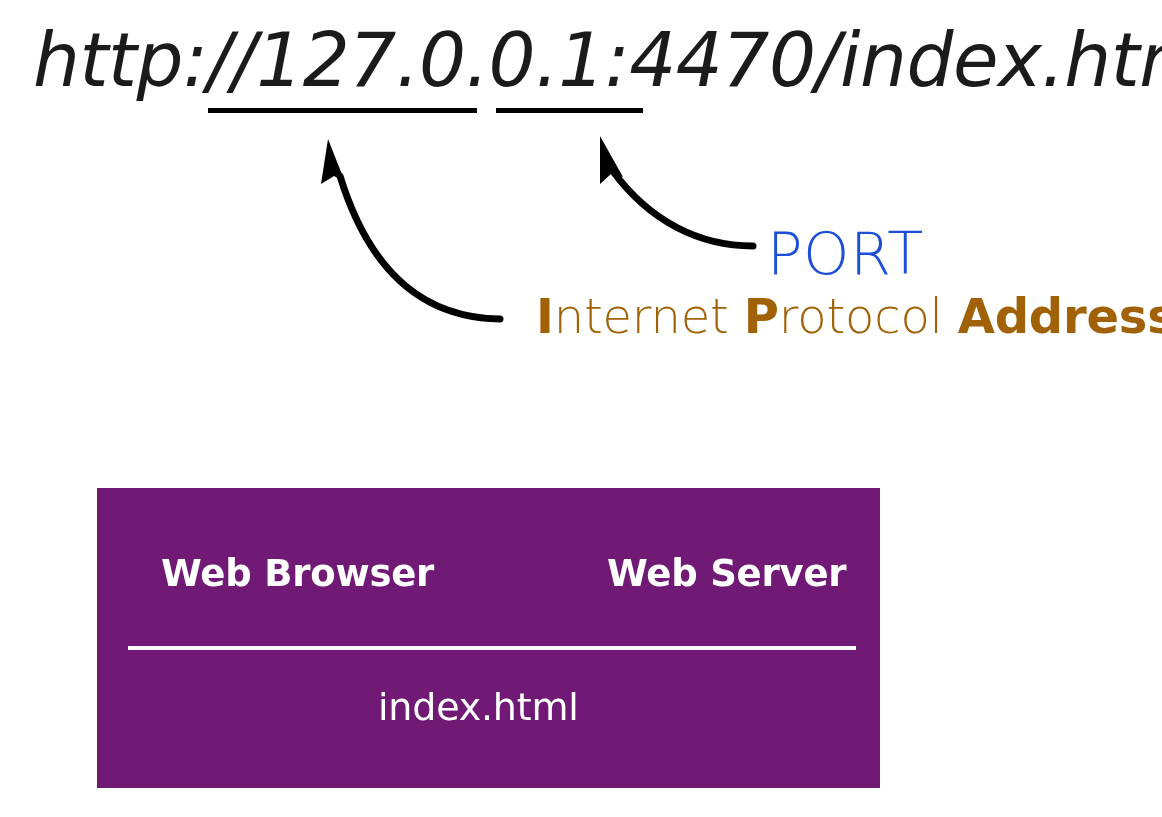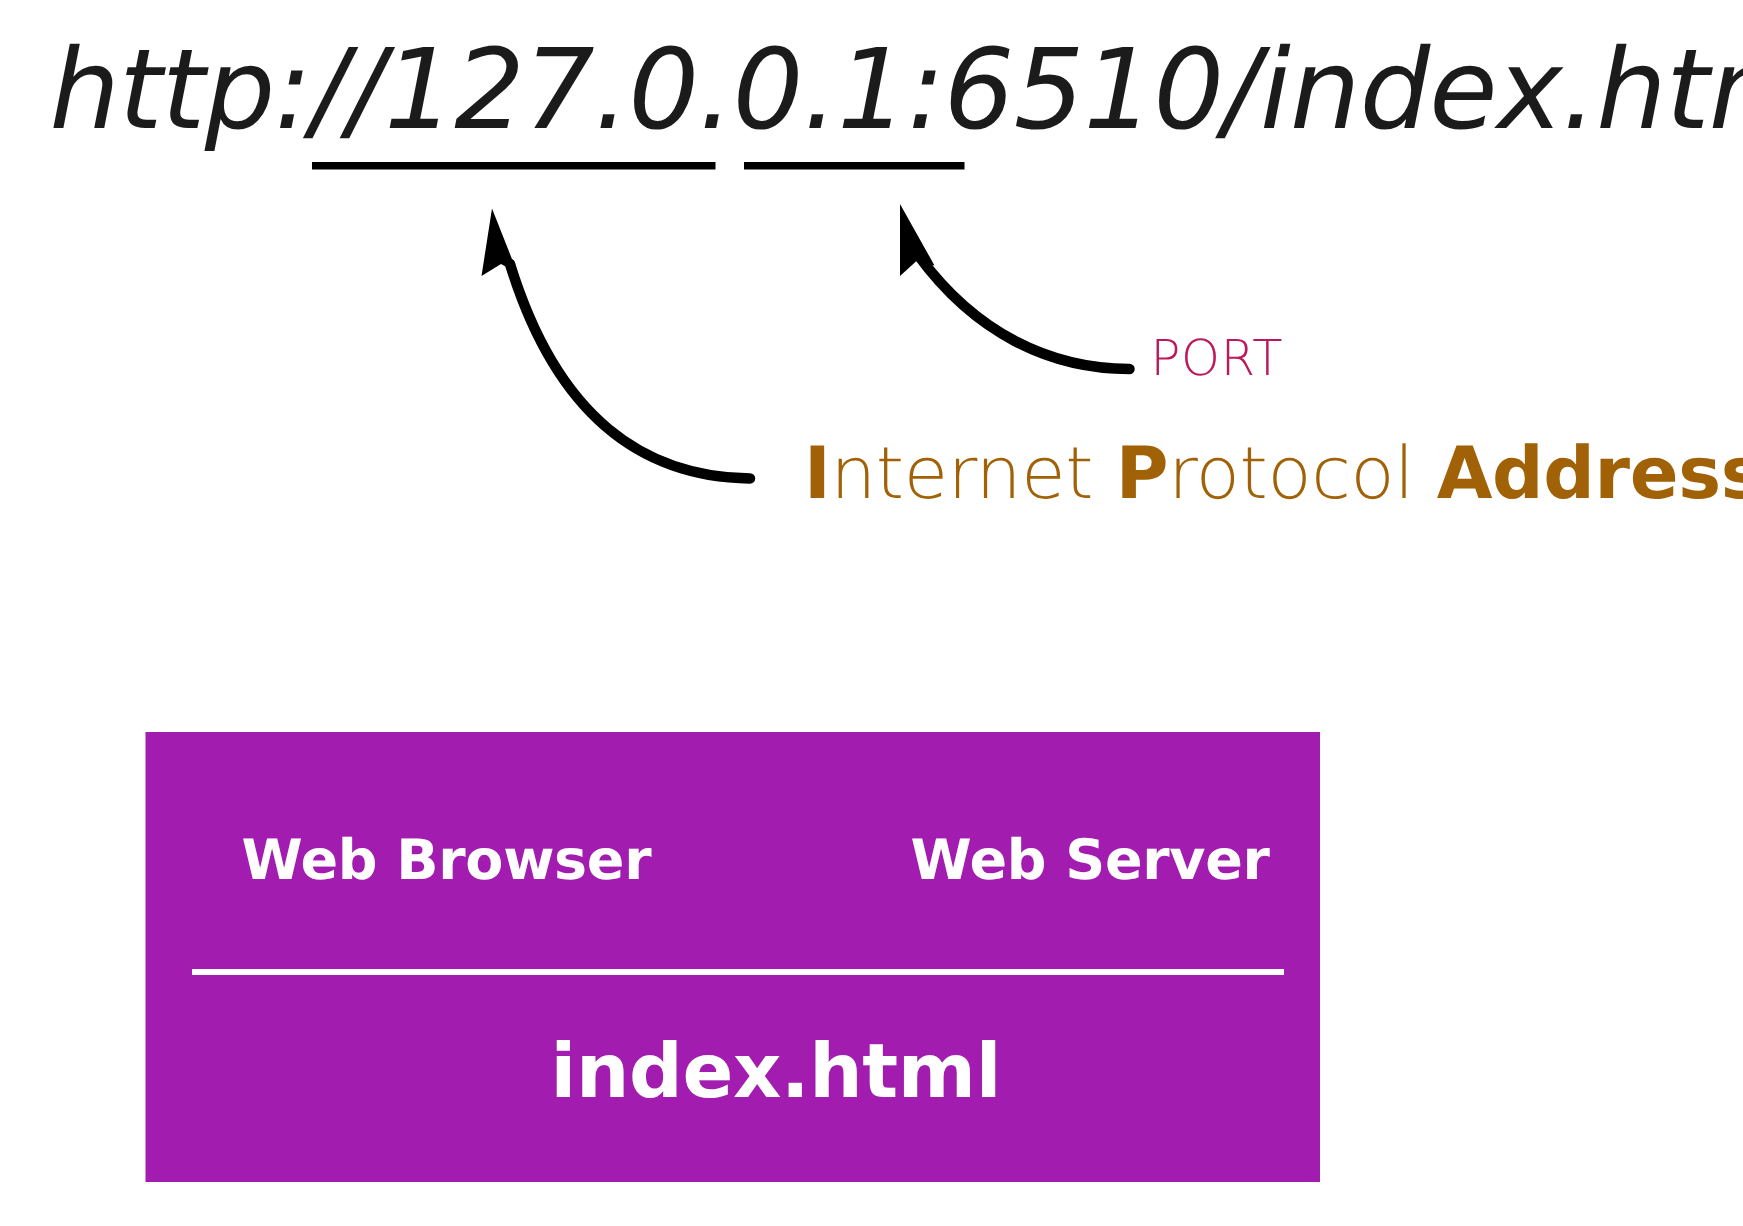--- a/index.html
+++ b/index.html
@@ -48,23 +48,23 @@
   #u-ip   { left: 208px; top: 108px; width: 269px; }
   #u-port { left: 496px; top: 108px; width: 147px; }
 
   
   .label-port {
     position: absolute;
     left: 767px;
     top: 219px;
     font-family: "DejaVu Sans", sans-serif;
     font-weight: 300;
-    font-size: 33px;
+    font-size: 59px;
     letter-spacing: 0.5px;
-    color: #be185d;
+    color: #1d4ed8;
     white-space: nowrap;
   }
   .label-ip {
     position: absolute;
     left: 536px;
     top: 288px;
     font-family: "DejaVu Sans", sans-serif;
     font-weight: 300;
     font-size: 48px;
     letter-spacing: -0.2px;
@@ -83,21 +83,21 @@
     pointer-events: none;
   }
 
   
   .black-box {
     position: absolute;
     left: 97px;
     top: 488px;
     width: 783px;
     height: 300px;
-    background: #a21caf;
+    background: #701a75;
   }
   .box-row-top {
     position: absolute;
     left: 0;
     top: 0;
     width: 783px;
     height: 160px;
   }
   .node-label {
     position: absolute;
@@ -115,37 +115,37 @@
     position: absolute;
     left: 31px;
     top: 158px;
     width: 728px;
     height: 4px;
     background: #ffffff;
   }
 
   #node-file {
     position: absolute;
-    left: 270px;
+    left: 281px;
     top: 197px;
     font-family: "DejaVu Sans", sans-serif;
-    font-weight: 700;
-    font-size: 50px;
+    font-weight: 400;
+    font-size: 38px;
     color: #ffffff;
     white-space: nowrap;
     letter-spacing: -0.2px;
   }
 </style>
 </head>
 <body>
 
 <div id="canvas">
 
   <div class="url-line">
-    <span class="seg">http://</span><span class="seg">127.0.0.1</span><span class="seg">:</span><span class="seg">6510</span><span class="seg">/index.html</span>
+    <span class="seg">http://</span><span class="seg">127.0.0.1</span><span class="seg">:</span><span class="seg">4470</span><span class="seg">/index.html</span>
   </div>
 
   <div class="u-bar" id="u-ip"></div>
   <div class="u-bar" id="u-port"></div>
 
   <svg id="arrows" viewBox="0 0 1162 817">
 
     <g>
       <path d="M 500 319 C 430 318 372 280 340 176" fill="none" stroke="#000000" stroke-width="7" stroke-linecap="round"></path>
       <path d="M 328 139 L 345 182 L 334 176 L 321 184 Z" fill="#000000"></path>

